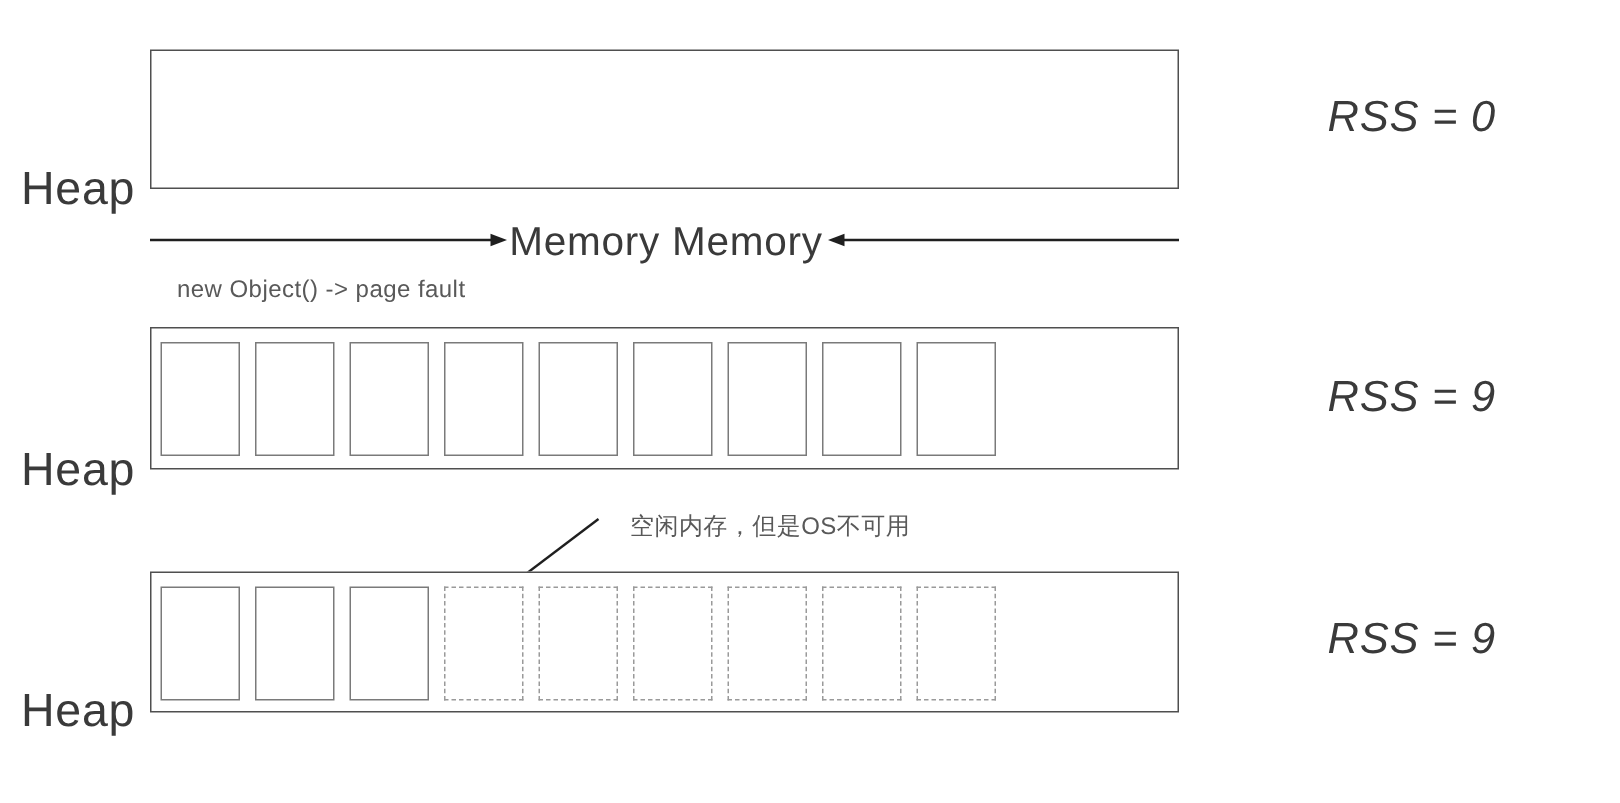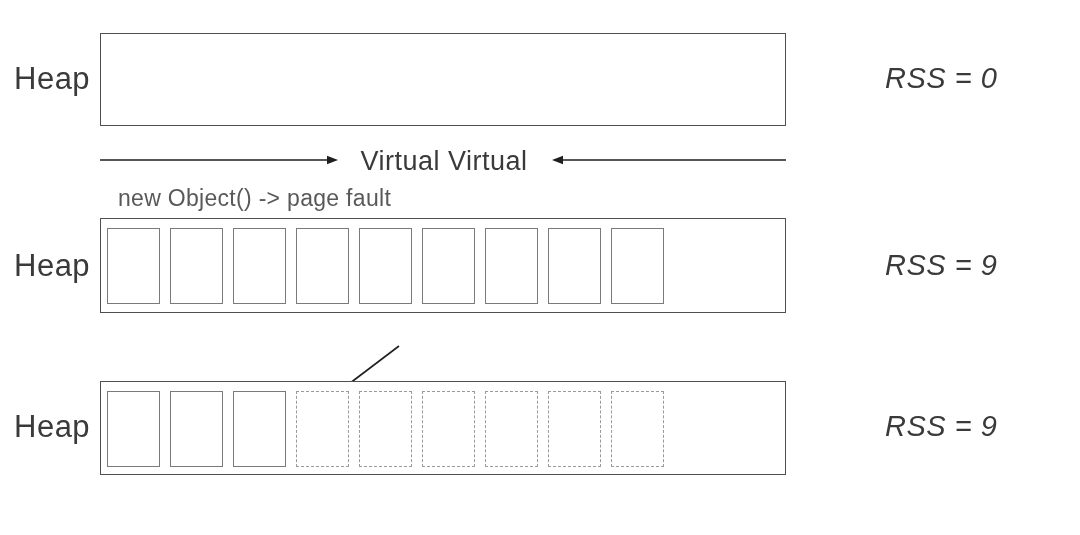--- a/index.html
+++ b/index.html
@@ -15,21 +15,21 @@
   body{
     width:1080px;height:535px;
     background:var(--background);
     font-family:"Liberation Sans","DejaVu Sans",sans-serif;
     overflow:hidden;
   }
   .canvas{position:relative;width:1080px;height:535px;}
   .heap-label{
     position:absolute;left:14px;
     font-size:31px;font-weight:300;letter-spacing:.5px;
-    color:var(--label-text);line-height:1.1;
+    color:var(--label-text);line-height:1.1;margin-top:47px;
   }
   .rss-label{
     position:absolute;left:885px;
     font-size:29px;font-weight:300;letter-spacing:.5px;
     color:var(--label-text);line-height:1.1;white-space:nowrap;font-style:italic;
   }
   .heap-rect{
     position:absolute;left:100px;width:686px;
     border:1.5px solid var(--outer-border);
     box-sizing:border-box;background:#fff;
@@ -46,21 +46,21 @@
   }
   .cell.solid{border:1.5px solid var(--cell-border);}
   .cell.dashed{border:1.5px dashed var(--dashed-cell-border);}
   .vm-label{
     position:absolute;left:444px;top:146px;transform:translateX(-50%);
     font-size:27px;font-weight:300;letter-spacing:.5px;
     color:var(--label-text);white-space:nowrap;
   }
   .annotation{
     position:absolute;
-    font-size:23px;font-weight:300;letter-spacing:.3px;
+    font-size:16px;font-weight:300;letter-spacing:.3px;
     color:var(--annotation-text);white-space:nowrap;
   }
   .ann-new-object{left:118px;top:185px;}
   .ann-gc{left:118px;top:340px;}
   .ann-cn{left:420px;top:341px;}
   svg.arrows{position:absolute;left:0;top:0;pointer-events:none;}
 </style>
 </head>
 <body>
 
@@ -78,39 +78,40 @@
     <g>
       <line x1="399" y1="346" x2="337" y2="393" stroke="var(--arrow)" stroke-width="1.6"></line>
       <polygon points="331,398 336.8,389.1 341,394.7" fill="var(--arrow)"></polygon>
     </g>
   </svg>
 
   <div class="heap-label" style="top:62px">Heap</div>
   <div class="heap-rect rect-1"></div>
   <div class="rss-label" style="top:63px">RSS = 0</div>
 
-  <div class="vm-label">Virtual Virtual</div>
+  <div class="vm-label">Memory Memory</div>
 
   <div class="annotation ann-new-object">new Object() -&gt; page fault</div>
   <div class="heap-label" style="top:249px">Heap</div>
   <div class="heap-rect rect-2">
     <div class="cells">
         <div class="cell solid"></div>
         <div class="cell solid"></div>
         <div class="cell solid"></div>
         <div class="cell solid"></div>
         <div class="cell solid"></div>
         <div class="cell solid"></div>
         <div class="cell solid"></div>
         <div class="cell solid"></div>
         <div class="cell solid"></div>
       </div>
   </div>
   <div class="rss-label" style="top:250px">RSS = 9</div>
 
+  <div class="annotation ann-cn">空闲内存，但是OS不可用</div>
   <div class="heap-label" style="top:410px">Heap</div>
   <div class="heap-rect rect-3">
     <div class="cells">
         <div class="cell solid"></div>
         <div class="cell solid"></div>
         <div class="cell solid"></div>
         <div class="cell dashed"></div>
         <div class="cell dashed"></div>
         <div class="cell dashed"></div>
         <div class="cell dashed"></div>

